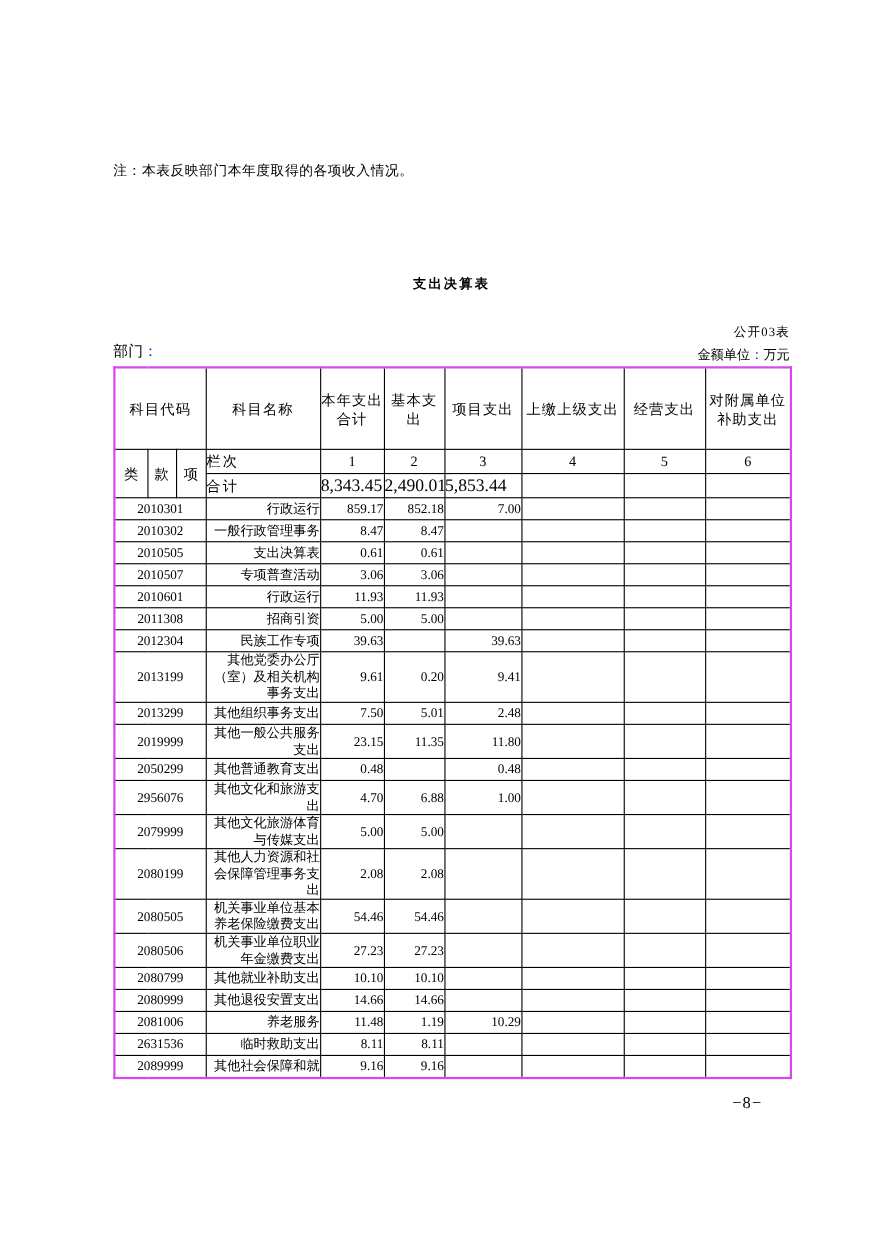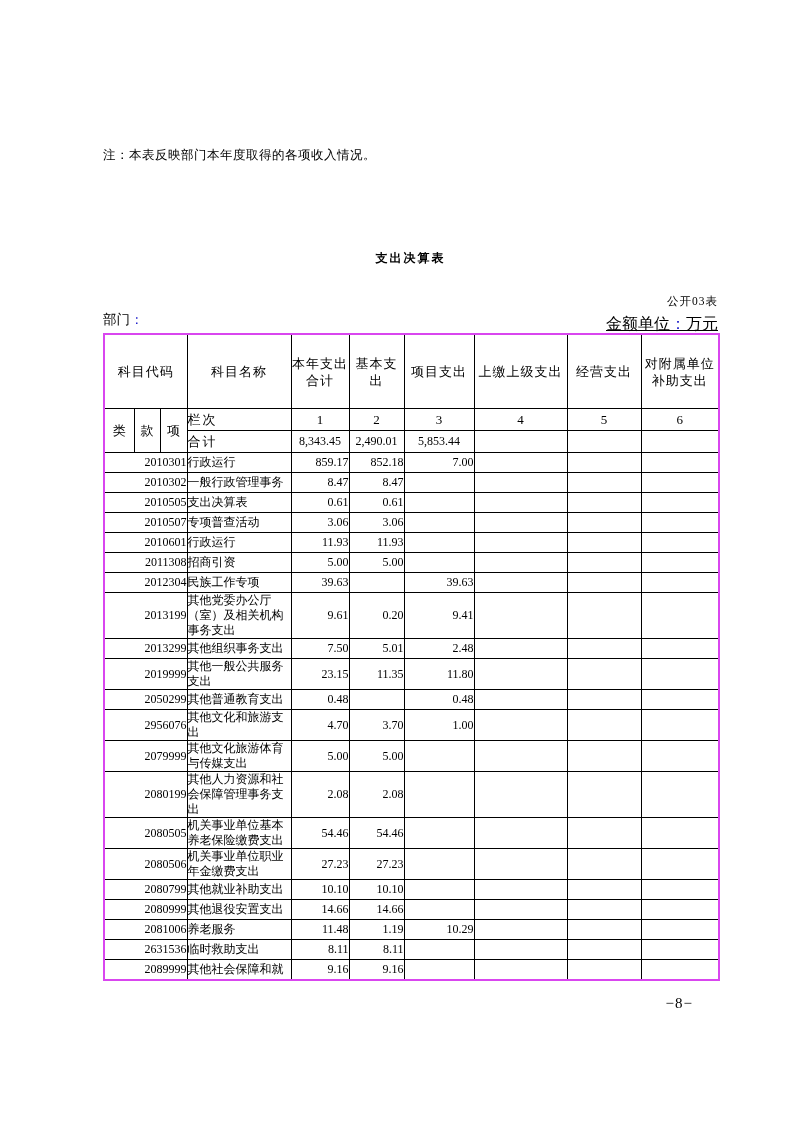--- a/index.html
+++ b/index.html
@@ -18,41 +18,41 @@
     text-align:center; font-size:12px; font-weight:bold; letter-spacing:2px;
     font-family:"DejaVu Sans","Liberation Sans",sans-serif;
   }
   .table-code {
     position:absolute; top:294px; right:75px; font-size:11.5px; letter-spacing:1px;
   }
   .meta-left {
     position:absolute; left:103px; top:311px; font-size:13.5px;
   }
   .meta-right {
-    position:absolute; top:314px; right:75px; font-size:16px;text-decoration:underline;
+    position:absolute; top:314px; right:75px; font-size:12px;
   }
   .blue-colon { color:#2222cc; }
 
   table.fin {
     position:absolute; left:103px; top:333px; width:615px;
     border-collapse:collapse; table-layout:fixed;
     border:2px solid #d946ef;
   }
   table.fin th, table.fin td {
     border:1px solid #000; font-weight:normal;
     padding:0; overflow:hidden; vertical-align:middle;
   }
   th.h-main { height:73px; font-size:13px; line-height:17px; letter-spacing:1px; text-align:center; padding:0 5px; }
   th.h-code { padding:0; }
   td.sub-col { font-size:13px; text-align:center; }
   td.lanci, td.heji-label { height:21px; font-size:13px; letter-spacing:2px; }
   td.col-no { height:21px; font-size:13px; text-align:center; }
-  td.heji-num { height:20px; font-size:12px; font-weight:bold; text-align:center; padding-right:3px;margin-top:44px; }
-  td.code { height:19px; font-size:12px; text-align:right; padding-left:3px; }
-  td.name { font-size:12px; text-align:left; padding:2px 2px; line-height:15px; }
+  td.heji-num { height:20px; font-size:16px; font-weight:bold; text-align:left; padding-right:3px;margin-top:44px; }
+  td.code { height:19px; font-size:12px; text-align:center; padding-left:3px; }
+  td.name { font-size:12px; text-align:right; padding:2px 2px; line-height:15px; }
   td.num  { font-size:12px; text-align:right; padding-right:3px; line-height:15px; }
   .page-number {
     position:absolute; top:995px; right:100px; font-size:15px; letter-spacing:1px;
   }
 </style>
 </head>
 <body>
 
 <div class="note">注：本表反映部门本年度取得的各项收入情况。</div>
 
@@ -218,21 +218,21 @@
         <td class="num"></td>
         <td class="num">0.48</td>
         <td class="num"></td>
         <td class="num"></td>
         <td class="num"></td>
       </tr>
       <tr>
         <td colspan="3" class="code">2956076</td>
         <td class="name">其他文化和旅游支出</td>
         <td class="num">4.70</td>
-        <td class="num">3.70</td>
+        <td class="num">6.88</td>
         <td class="num">1.00</td>
         <td class="num"></td>
         <td class="num"></td>
         <td class="num"></td>
       </tr>
       <tr>
         <td colspan="3" class="code">2079999</td>
         <td class="name">其他文化旅游体育与传媒支出</td>
         <td class="num">5.00</td>
         <td class="num">5.00</td>

